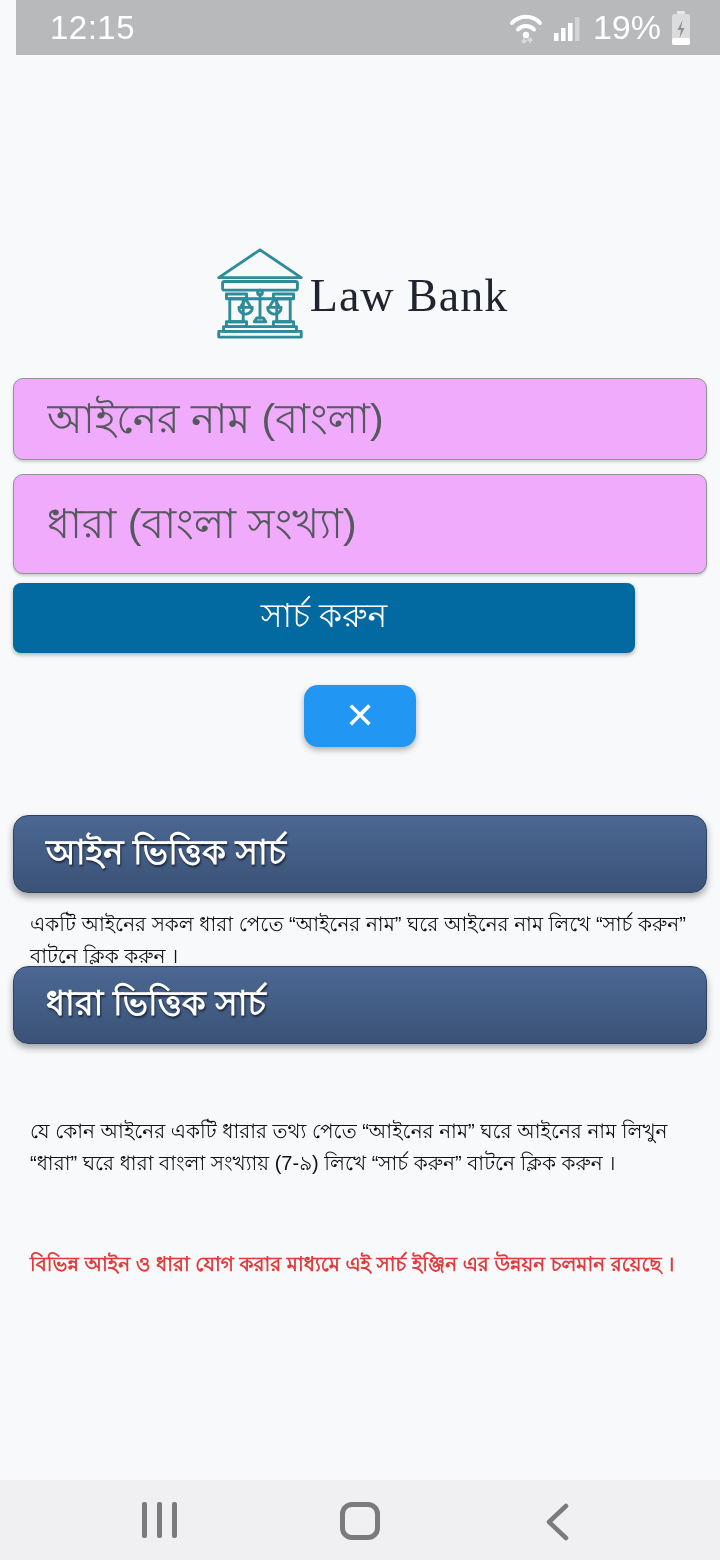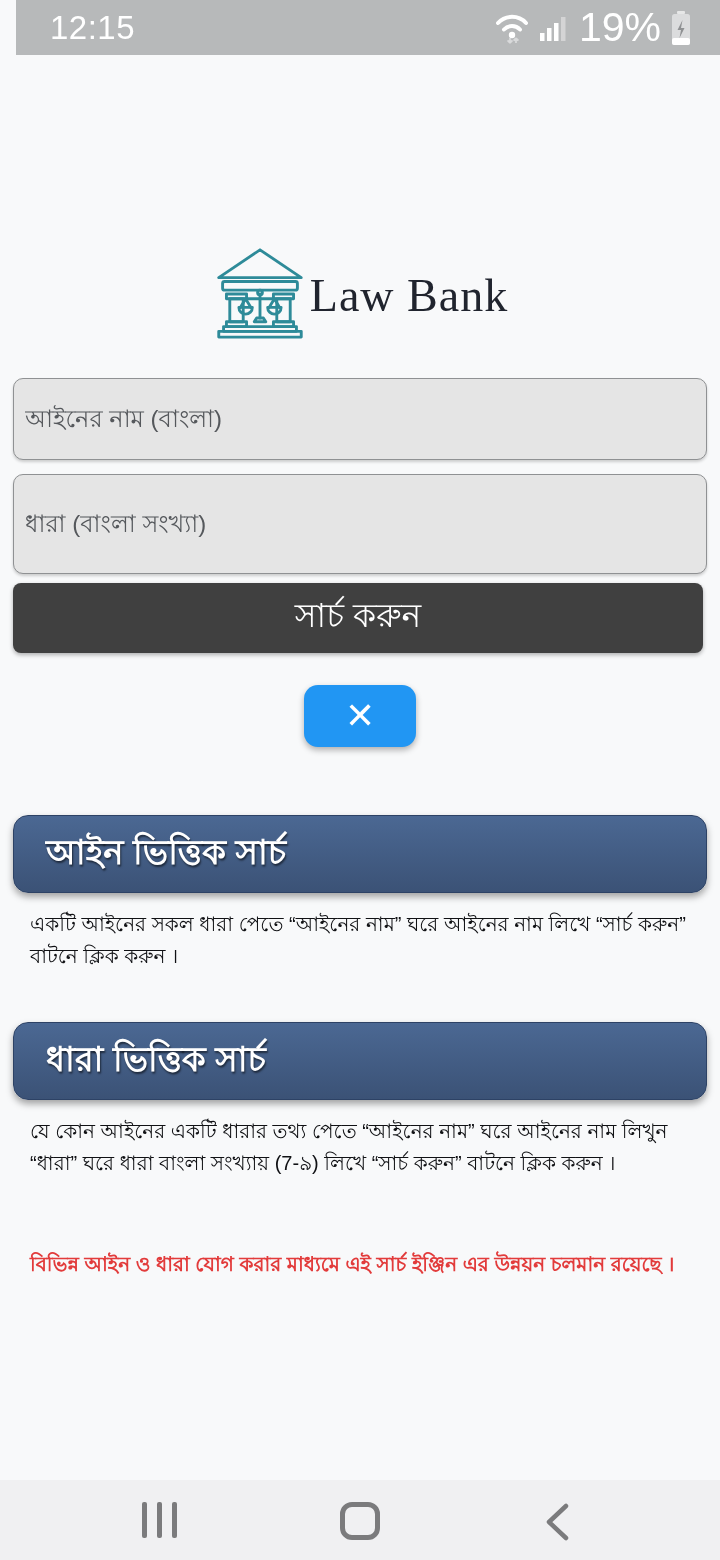--- a/index.html
+++ b/index.html
@@ -13,47 +13,47 @@
   
   .status-bar {
     position:absolute; left:16px; top:0; width:720px; height:55px;
     background:#b7b9ba; color:#ffffff;
     display:flex; align-items:center; justify-content:space-between;
     padding:0 44px 0 34px;
   }
   .status-time { font-size:33px; font-weight:400; letter-spacing:0.5px; }
   .status-right { display:flex; align-items:center; gap:9px; }
   .status-right svg { display:block; }
-  .battery-pct { font-size:41px; }
+  .battery-pct { font-size:34px; }
 
   
   .logo-row {
     position:absolute; left:0; top:246px; width:720px; height:98px;
     display:flex; align-items:center; justify-content:center; gap:2px;
   }
   .logo-text {
     font-family:"Liberation Serif", serif;
     font-size:46px; color:#20242e; letter-spacing:1px;
   }
 
   
   .text-input {
     position:absolute; left:13px; width:694px; height:82px;
-    background:#e5e5e5; border:1px solid #8f9193; border-radius:10px;
+    background:#f0abfc; border:1px solid #8f9193; border-radius:10px;
     box-shadow:0 2px 3px rgba(0,0,0,0.18);
-    font-size:24px; color:#45484c; padding:0 11px;
+    font-size:41px; color:#45484c; padding:0 33px;
     font-family:"Liberation Sans", sans-serif; outline:none;
   }
   .text-input::placeholder { color:#55585c; opacity:1; }
   .input-law { top:378px; }
   .input-section { top:474px; height:100px; }
 
   .search-btn {
-    position:absolute; left:13px; top:583px; width:690px; height:70px;
-    background:#404040; border:none; border-radius:8px;
+    position:absolute; left:13px; top:583px; width:622px; height:70px;
+    background:#0369a1; border:none; border-radius:8px;
     box-shadow:0 2px 4px rgba(0,0,0,0.30);
     color:#ffffff; font-size:33px; cursor:pointer;
     font-family:"Liberation Sans", sans-serif;
   }
   .clear-btn {
     position:absolute; left:304px; top:685px; width:112px; height:62px;
     background:#2196f3; border:none; border-radius:14px;
     box-shadow:0 3px 6px rgba(0,0,0,0.30);
     color:#ffffff; font-size:36px; font-weight:300; cursor:pointer;
     display:flex; align-items:center; justify-content:center;
@@ -64,21 +64,21 @@
   .ribbon {
     position:absolute; left:13px; width:694px; height:78px;
     background:linear-gradient(#4b6893, #3b5276);
     border:1px solid #2d4265; border-radius:15px;
     box-shadow:0 4px 7px rgba(0,0,0,0.35);
     color:#ffffff; font-size:34px; font-weight:bold;
     text-shadow:1px 2px 2px rgba(0,0,0,0.55);
     display:flex; align-items:center; padding-left:32px;text-align:right;
   }
   .ribbon-1 { top:815px; }
-  .ribbon-2 { top:1022px; }
+  .ribbon-2 { top:966px; }
 
   .body-text {
     position:absolute; left:30px; width:662px;
     font-size:20px; line-height:1.6; color:#101114;
   }
   .para-1 { top:908px; }
   .para-2 { top:1115px; }
   .red-note { top:1248px; color:#e23b3b;font-weight:bold; }
 
   

